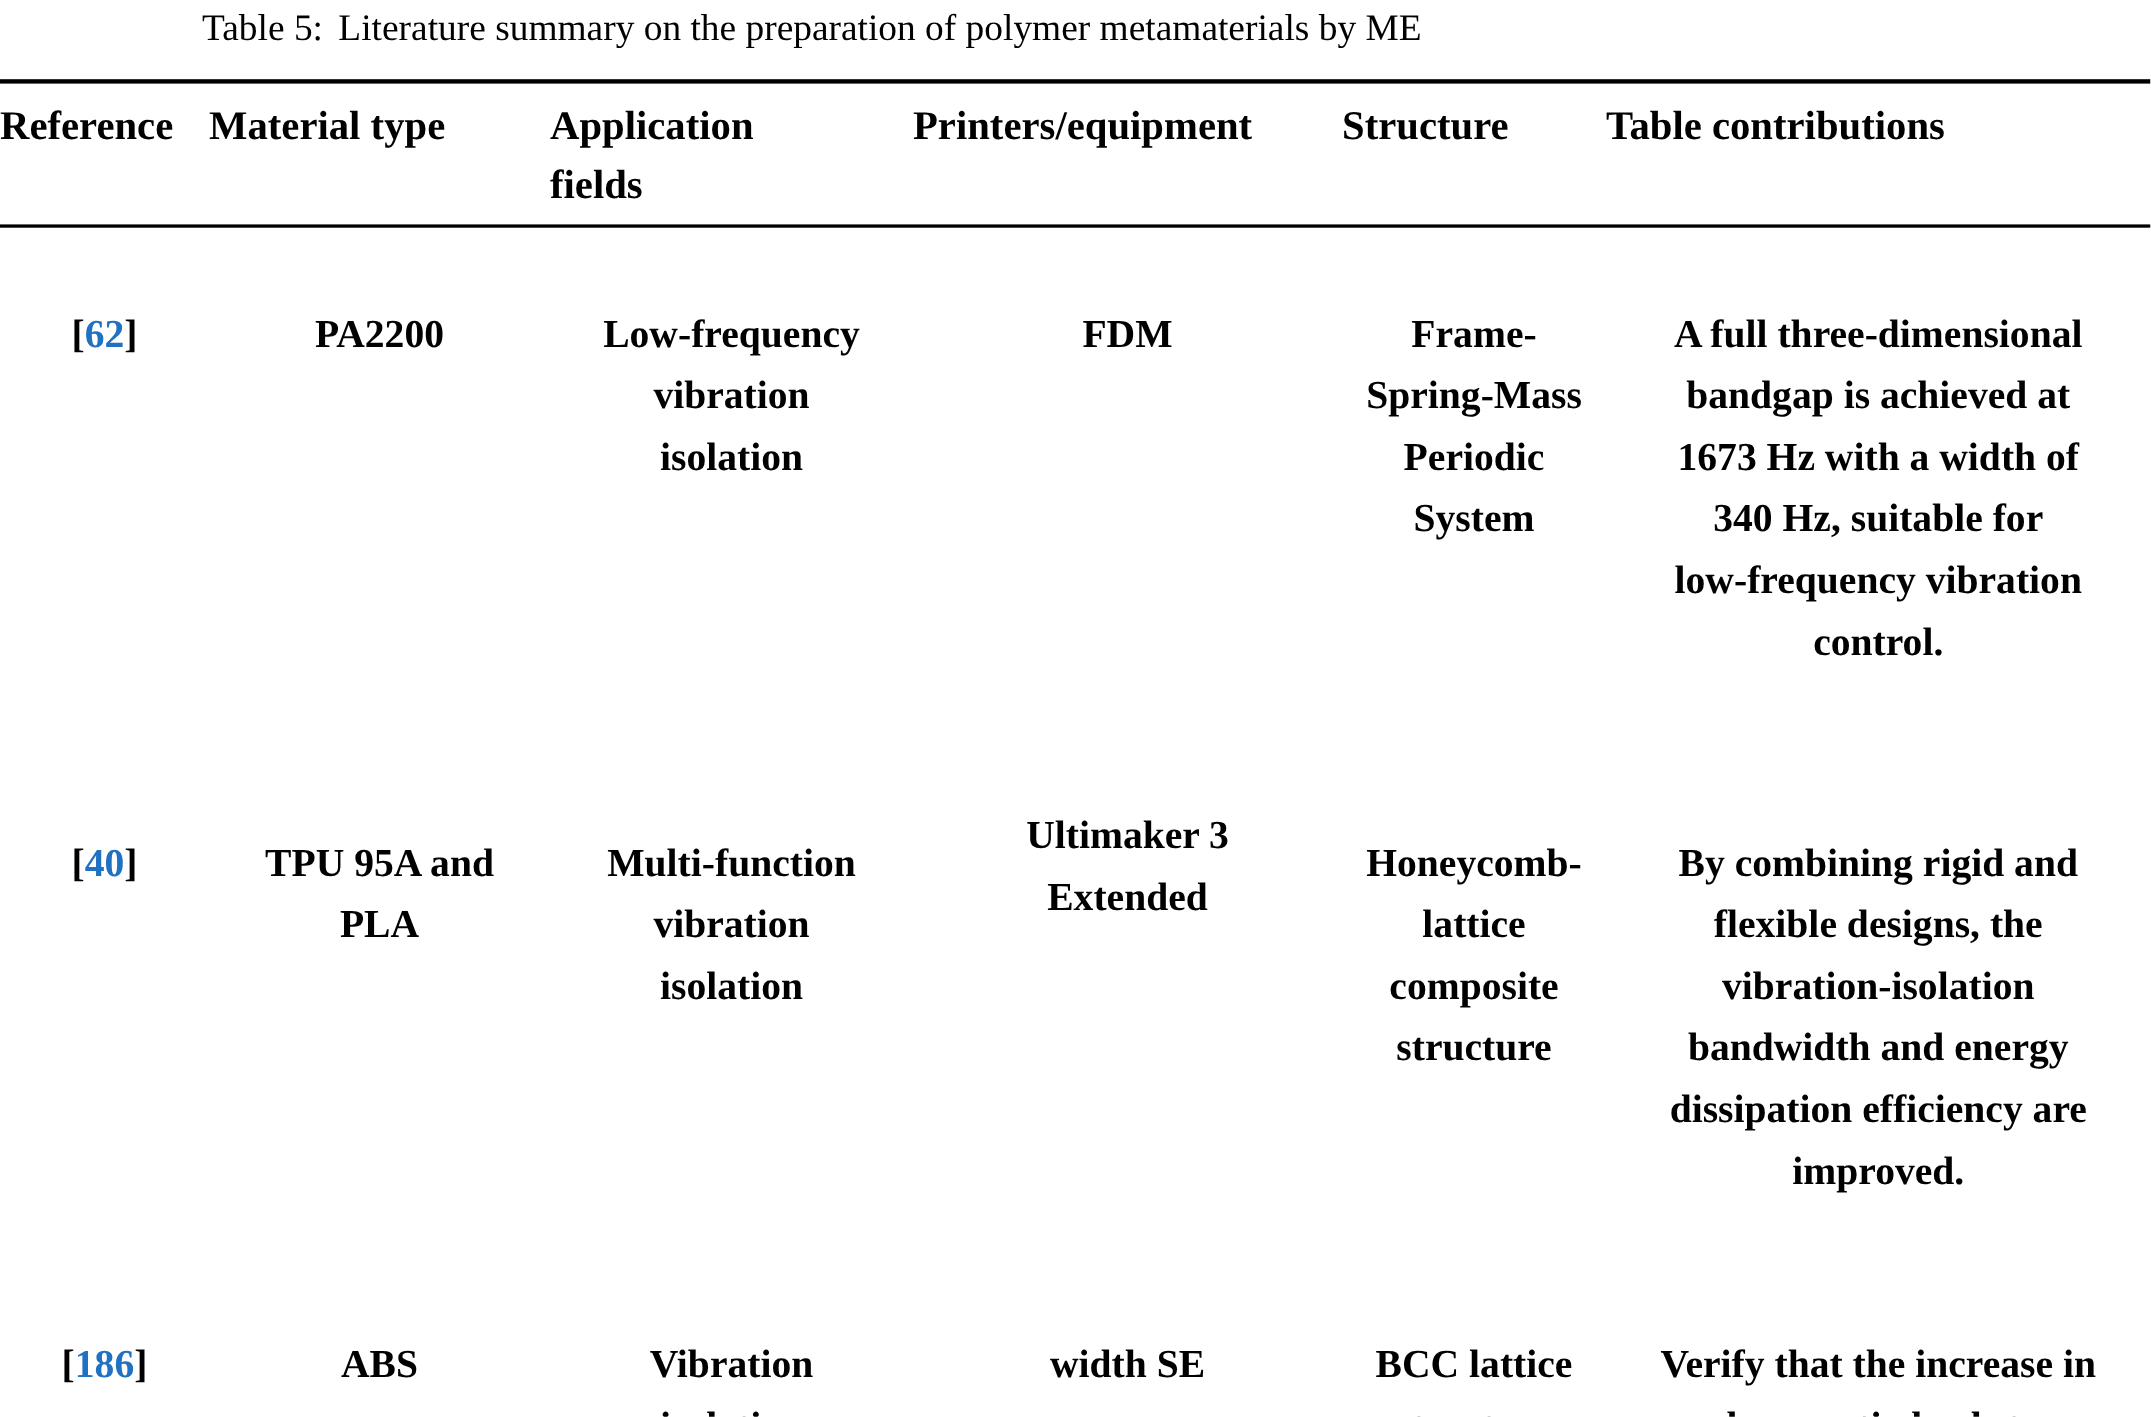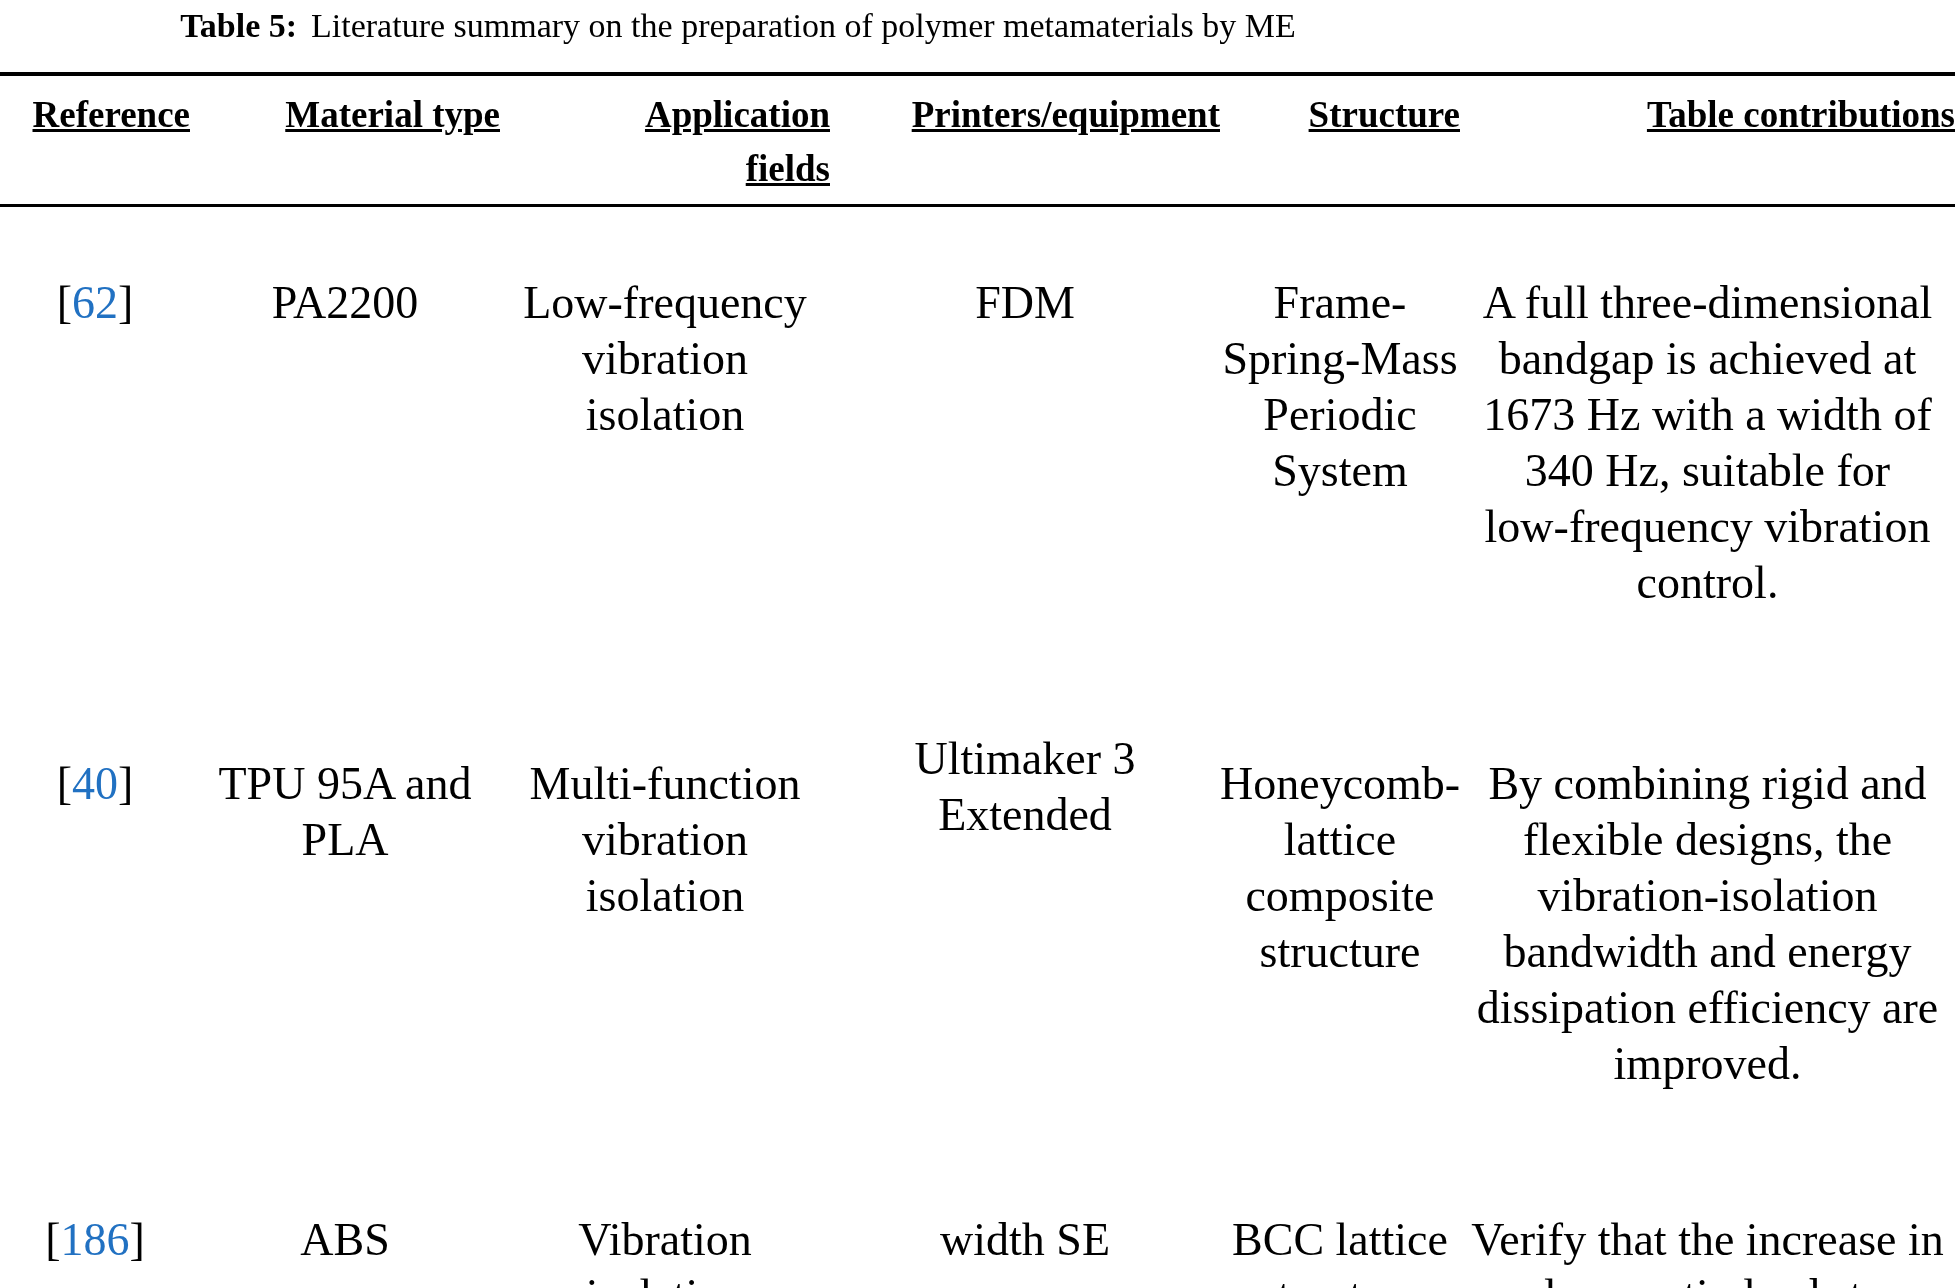--- a/index.html
+++ b/index.html
@@ -20,54 +20,54 @@
     position: absolute;
     top: 4px;
     left: 155px;
     width: 1166px;
     text-align: center;
     font-size: 34px;
     line-height: 44px;
     white-space: nowrap;
   }
   .caption-label {
-    font-weight: 700;
+    font-weight: 400;
     margin-right: 14px;
   }
 
   table.lit-table {
     position: absolute;
     top: 72px;
     left: 0;
     width: 1955px;
     border-collapse: collapse;
     table-layout: fixed;
     border-top: 4px solid #000000;
     border-bottom: 4px solid #000000;
   }
 
   thead th {
     font-weight: 700;
     font-size: 37px;
     line-height: 54px;
     vertical-align: top;
-    text-align: right;
+    text-align: left;
     padding: 12px 0 8px 0;
     border-bottom: 3px solid #000000;
     white-space: pre-line;
-    text-decoration: underline;
   }
 
   tbody td {
-    font-size: 46px;
+    font-size: 36px;
     line-height: 56px;
     vertical-align: top;
     text-align: center;
     white-space: pre-line;
     padding: 8px 0 0 0;
+    font-weight: bold;
   }
   tbody tr.row-0 td { padding-top: 12px; padding-bottom: 25px; }
   tbody tr.row-1 td { padding-top: 8px;  padding-bottom: 0; }
   tbody tr.row-2 td { padding-top: 8px;  padding-bottom: 4px; }
 
   .cell-inner { display: block; }
   .printer-inner.raised {
     position: relative;
     top: -25px;
   }

